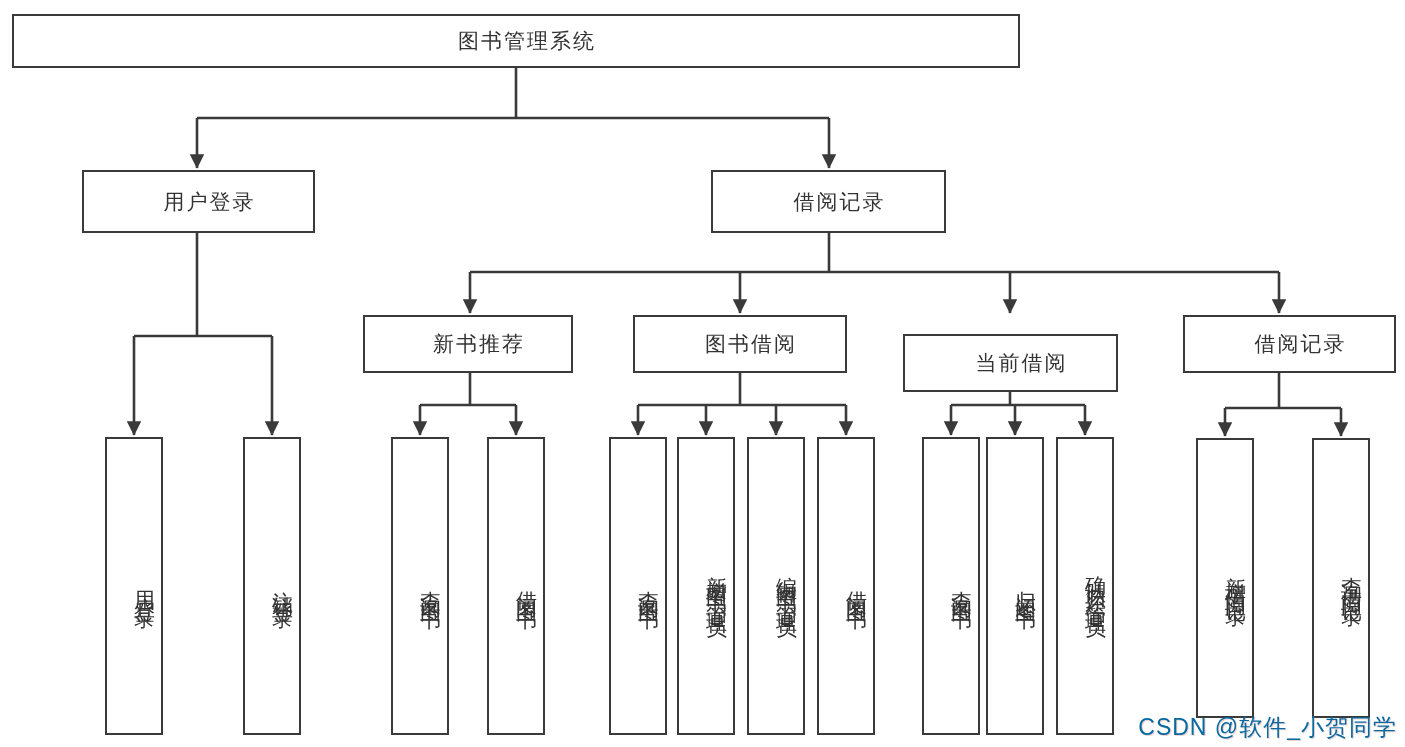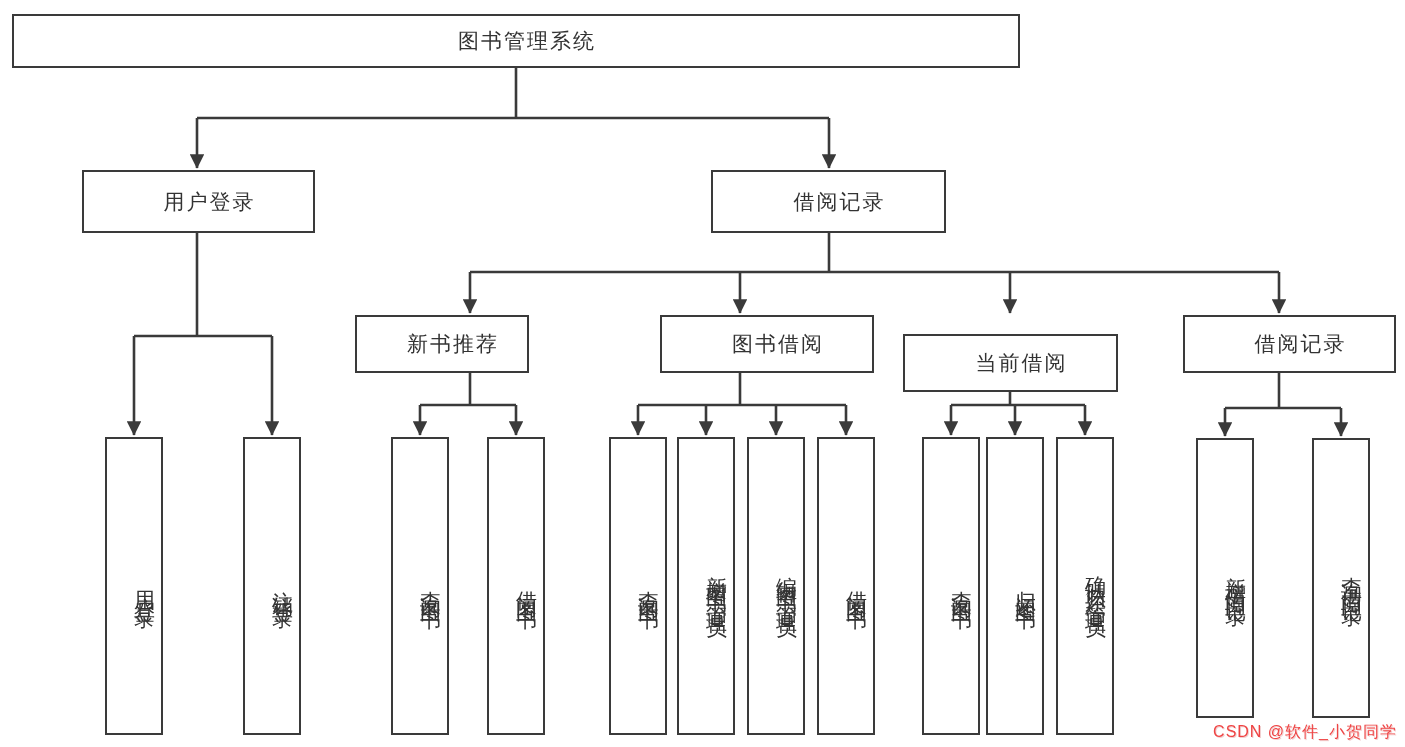--- a/index.html
+++ b/index.html
@@ -40,44 +40,44 @@
     text-orientation: mixed;
     letter-spacing: 6px;
     white-space: normal;
     line-height: 1;
     font-size: 21px;
   }
   
   .root  { left: 12px;   top: 14px;  width: 1008px; height: 54px; }
   .n-login { left: 82px;  top: 170px; width: 233px; height: 63px; }
   .n-mgmt  { left: 711px; top: 170px; width: 235px; height: 63px; }
-  .n-newbook { left: 355px;  top: 315px; width: 174px; height: 58px; }
-  .n-borrow  { left: 633px;  top: 315px; width: 214px; height: 58px; margin-left: 27px; }
+  .n-newbook { left: 363px;  top: 315px; width: 210px; height: 58px; }
+  .n-borrow  { left: 633px;  top: 315px; width: 214px; height: 58px; }
   .n-current { left: 903px;  top: 334px; width: 215px; height: 58px; }
   .n-record  { left: 1172px; top: 315px; width: 213px; height: 58px; margin-left: 11px; }
   .lf { top: 437px; width: 58px; height: 298px; }
   .lf-1  { left: 105px; }
   .lf-2  { left: 243px; }
   .lf-3  { left: 391px; }
   .lf-4  { left: 487px; }
   .lf-5  { left: 609px; }
   .lf-6  { left: 677px; }
   .lf-7  { left: 747px; }
   .lf-8  { left: 817px; }
   .lf-9  { left: 922px; }
   .lf-10 { left: 986px; }
   .lf-11 { left: 1056px; }
   .lf-12 { left: 1196px; top: 438px; height: 280px; }
   .lf-13 { left: 1312px; top: 438px; height: 280px; }
   #watermark {
     position: absolute;
     right: 8px;
     bottom: 4px;
-    font-size: 16px;
-    color: #ef4444;
+    font-size: 23px;
+    color: #0369a1;
     letter-spacing: 1px;
     text-shadow: 1px 1px 0 rgba(214,120,120,0.35);
   }
 </style>
 </head>
 <body>
 
 <div id="canvas">
 
   <svg id="wires" viewBox="0 0 1405 747" xmlns="http://www.w3.org/2000/svg" aria-hidden="true">

